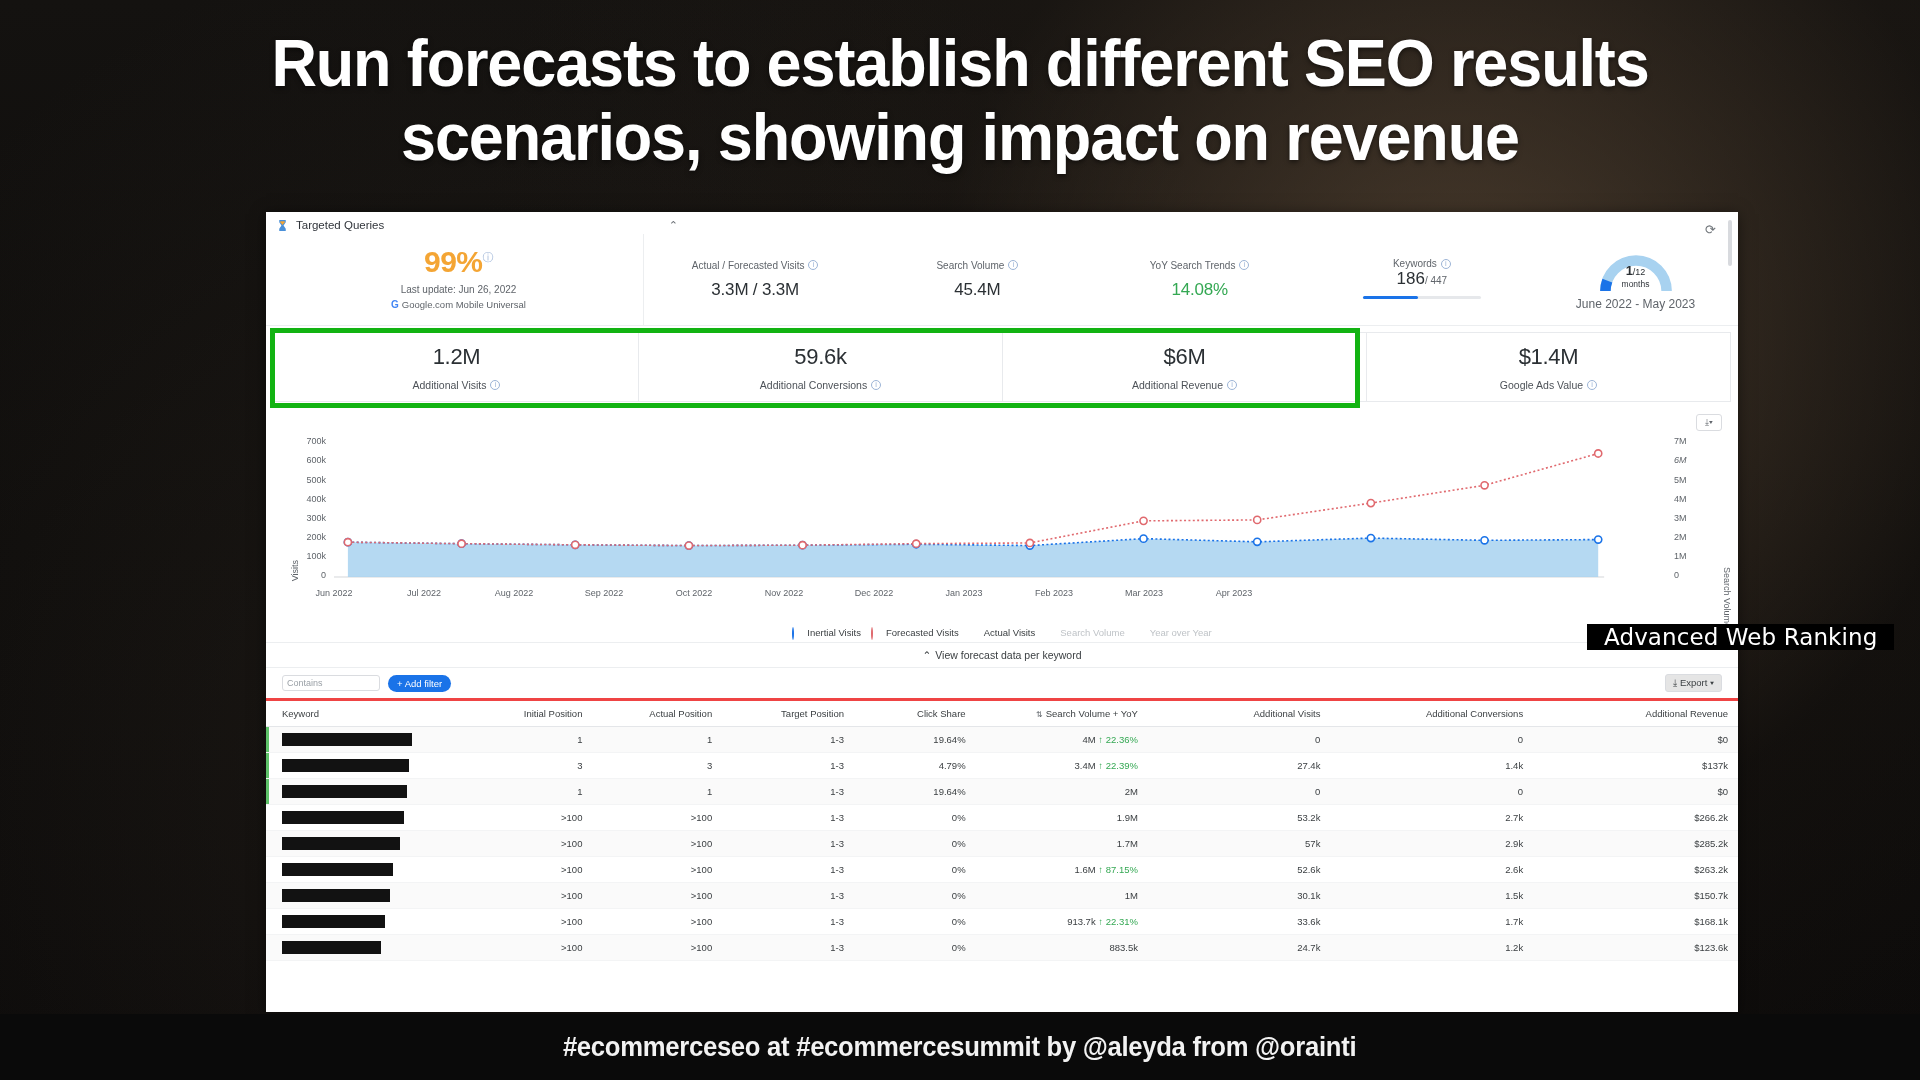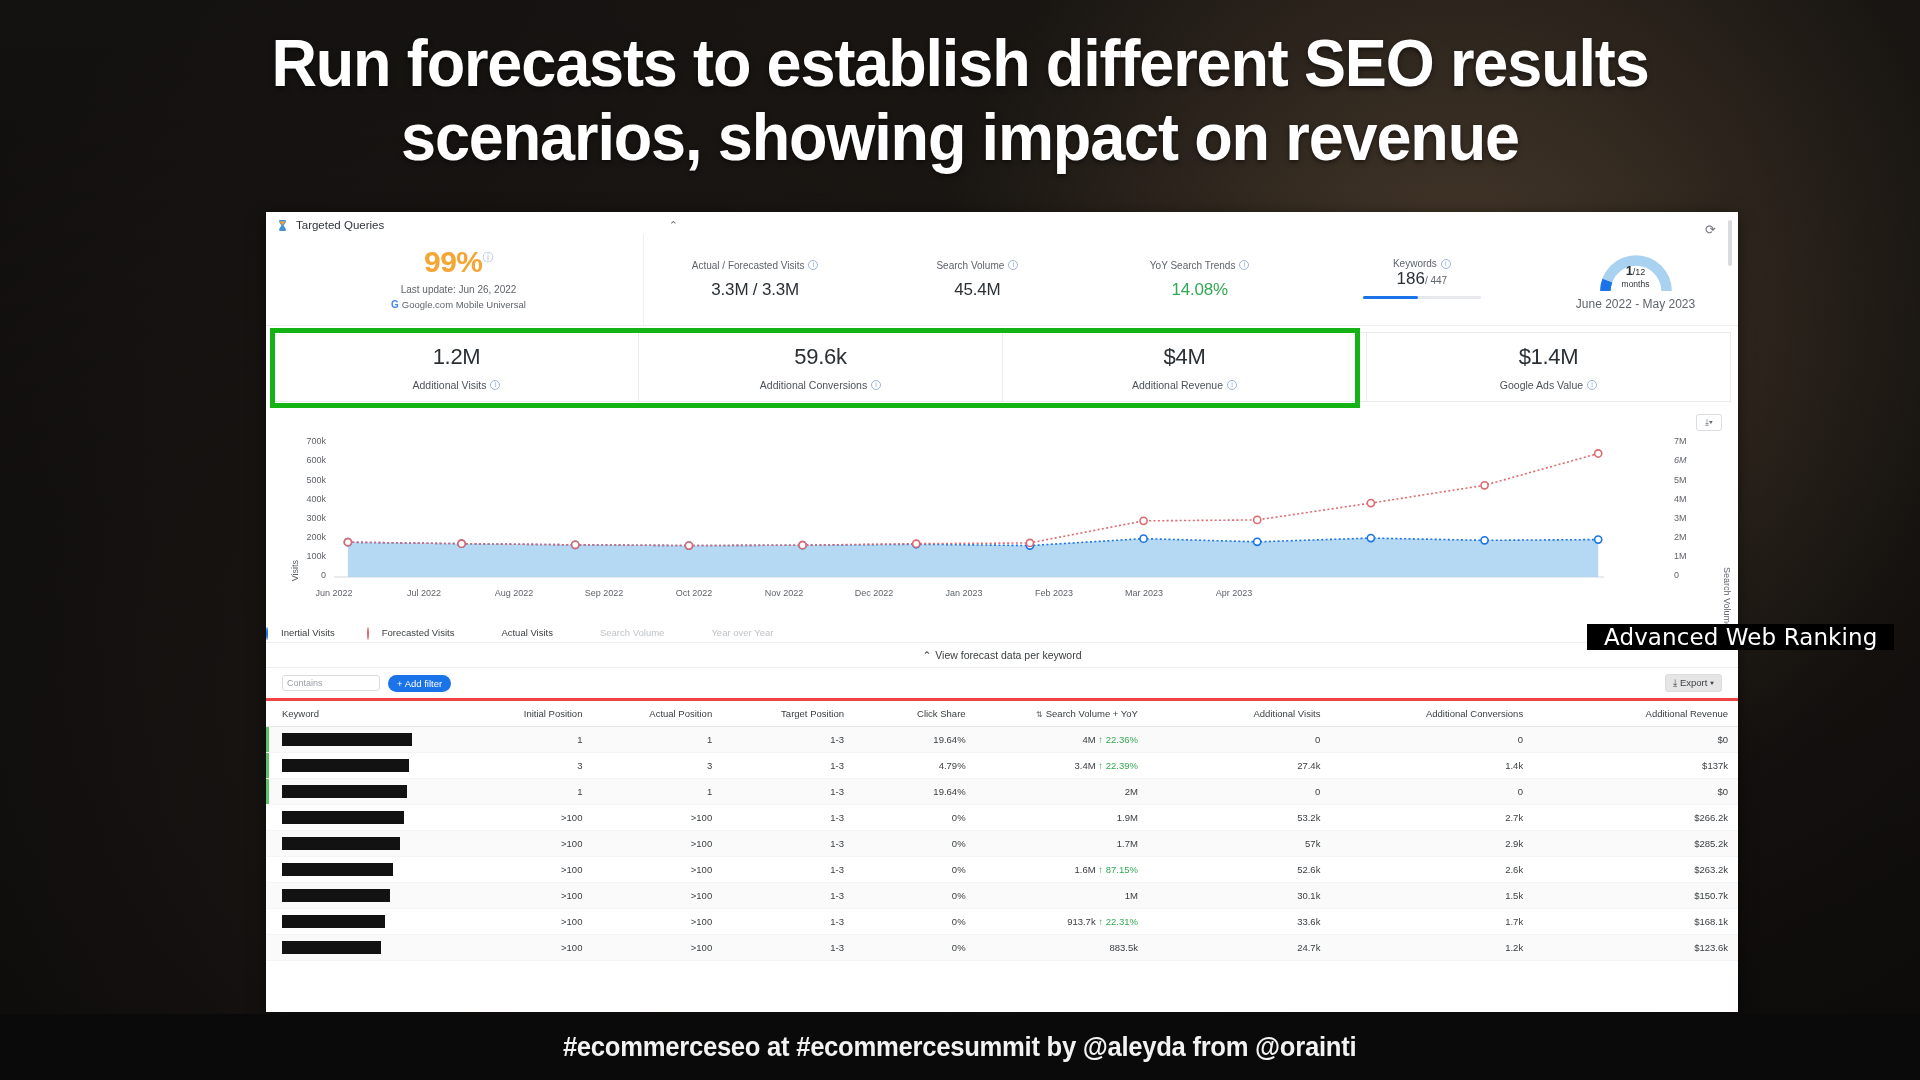--- a/index.html
+++ b/index.html
@@ -130,21 +130,21 @@
     position: absolute; font-size: 9px; color: #5f646a;
     writing-mode: vertical-rl; transform: rotate(180deg);
   }
   .ylabel-left { left: 24px; top: 150px; }
   .ylabel-right { right: 6px; top: 157px; writing-mode: vertical-rl; transform: rotate(0deg); }
   .ytick { position: absolute; font-size: 9px; color: #5f646a; text-align: right; width: 34px; }
   .ytick.r { text-align: left; }
   .xtick { position: absolute; font-size: 9px; color: #5f646a; text-align: center; width: 80px; }
   .legend {
     position: absolute; left: 0; right: 0; bottom: 4px;
-    display: flex; align-items: center; gap: 32px; margin-top: 6px;
+    display: flex; align-items: center; justify-content: center; gap: 10px; margin-top: 6px;
   }
   .leg-item { display: flex; align-items: center; gap: 5px; font-size: 9.5px; color: #3c4043; }
   .leg-item.off { color: #bfc3c7; }
   .leg-mark { width: 10px; height: 10px; display: inline-block; position: relative; }
   .leg-circ { width: 8px; height: 8px; border-radius: 50%; border: 1.6px solid #1a73e8; background: #fff; }
   .leg-circ.red { border-color: #e0696e; }
   .leg-line { width: 11px; height: 3px; background: #34a853; border-radius: 1px; }
   .leg-sq { width: 9px; height: 9px; background: #e4e6e9; border-radius: 1px; }
 
   
@@ -287,21 +287,21 @@
         </div>
     </div>
     <div class="kpi">
       <div class="kpi-val">59.6k</div>
       <div class="kpi-label">
           <span>Additional Conversions</span>
           <i class="info-ic">i</i>
         </div>
     </div>
     <div class="kpi">
-      <div class="kpi-val">$4M</div>
+      <div class="kpi-val">$6M</div>
       <div class="kpi-label">
           <span>Additional Revenue</span>
           <i class="info-ic">i</i>
         </div>
     </div>
     <div class="kpi">
       <div class="kpi-val">$1.4M</div>
       <div class="kpi-label">
           <span>Google Ads Value</span>
           <i class="info-ic">i</i>

